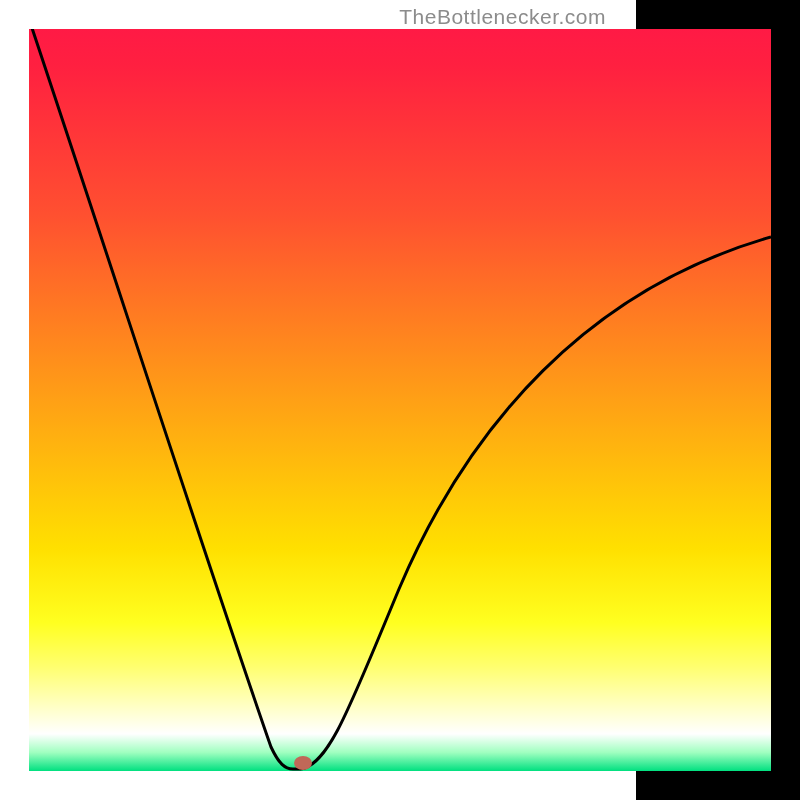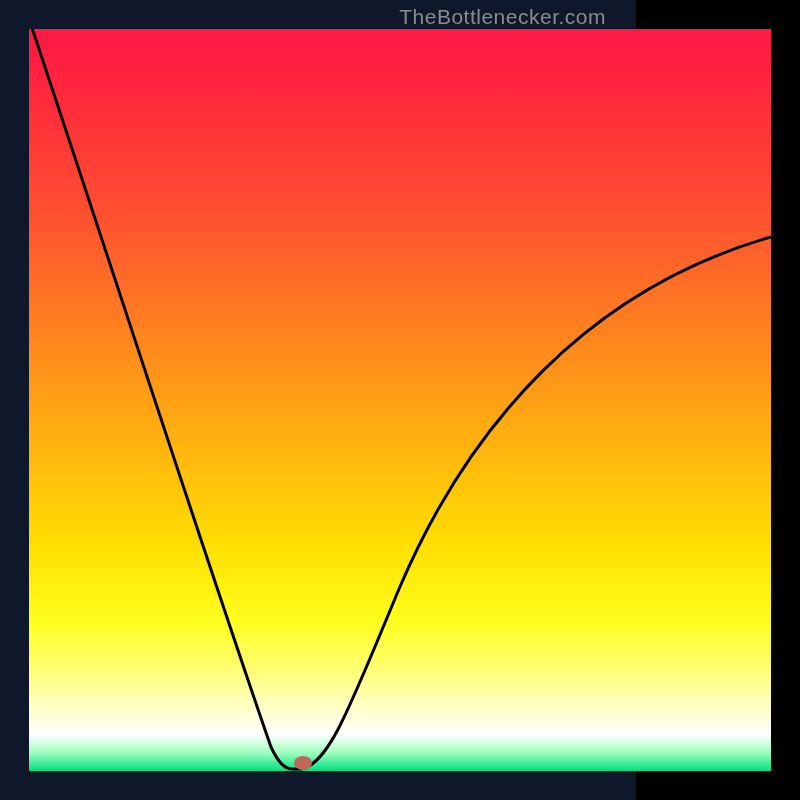--- a/index.html
+++ b/index.html
@@ -7,21 +7,21 @@
     padding: 0;
     width: 800px;
     height: 800px;
     background: #000;
     font-family: Arial, Helvetica, sans-serif;
   }
   .container {
     position: relative;
     width: 636px;
     height: 800px;
-    background: #0f172a;
+    background: #ffffff;
   }
   .plot-area {
     position: absolute;
     left: 29px;
     top: 29px;
     width: 742px;
     height: 742px;
     overflow: hidden;
   }
   .gradient-bg {

